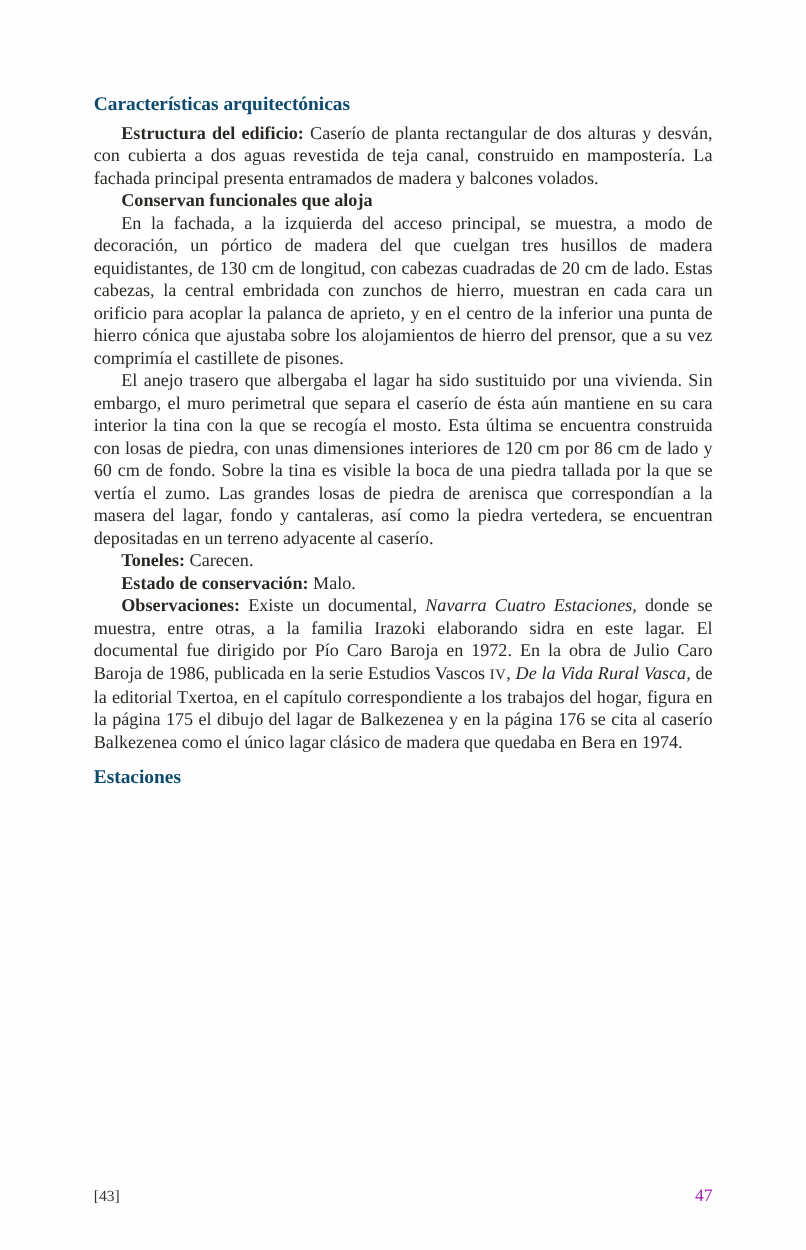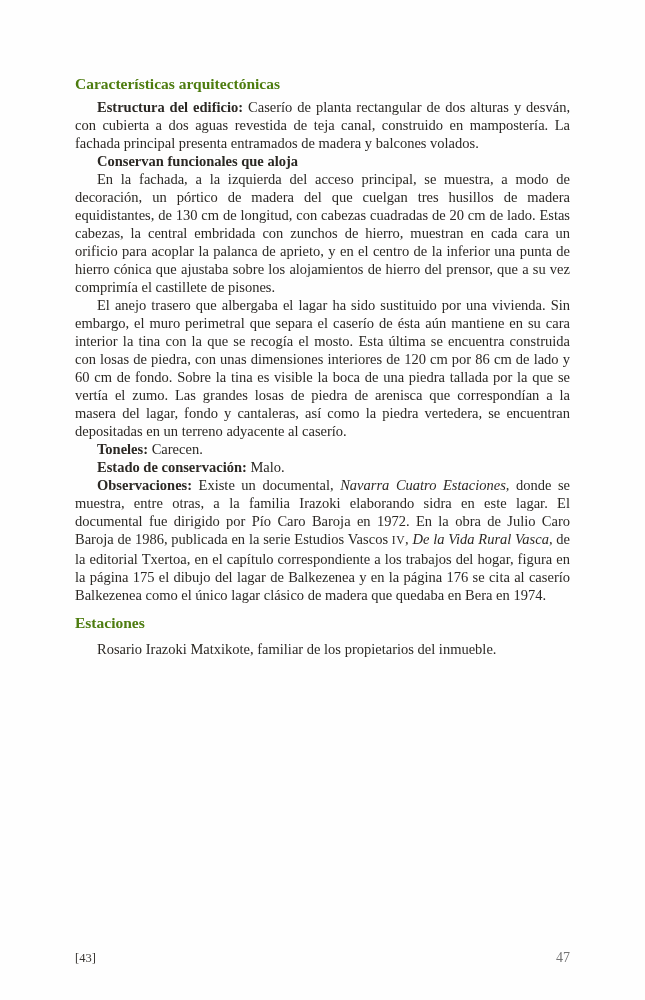--- a/index.html
+++ b/index.html
@@ -39,21 +39,21 @@
     position: absolute;
     top: 74px;
     left: 75px;
     width: 495px;
   }
   .section-heading {
     font-size: 15.5px;
     font-weight: bold;
     line-height: 20px;
     margin: 0 0 4px 0;
-    color: #4d7c0f;
+    color: #0c4a6e;
   }
   .content p {
     margin: 0;
     font-size: 14.5px;
     line-height: 18px;
     text-align: justify;
     text-indent: 22px;
     hyphens: auto;
     -webkit-hyphens: auto;
   }
@@ -83,21 +83,21 @@
     display: flex;
     justify-content: space-between;
     align-items: baseline;
   }
   .footer-mark {
     font-size: 12.5px;
     color: #35322e;
   }
   .page-number {
     font-size: 14px;
-    color: #737373;
+    color: #a21caf;
     font-family: Liberation Serif, serif;
   }
 </style>
 </head>
 <body>
 
 <div class="page">
 
 
   <div class="content">
@@ -114,21 +114,20 @@
 
 
     <p><b class="lbl">Toneles:</b><span> Carecen.</span></p>
 
     <p><b class="lbl">Estado de conservación:</b><span> Malo.</span></p>
 
     <p><b class="lbl">Observaciones:</b><span> Existe un documental, </span><i class="ital">Navarra Cuatro Estaciones,</i><span> donde se muestra, entre otras, a la familia Irazoki elaborando sidra en este lagar. El documental fue dirigido por Pío Caro Baroja en 1972. En la obra de Julio Caro Baroja de 1986, publicada en la serie Estudios Vascos </span><span class="smallcaps">IV</span><span>, </span><i class="ital">De la Vida Rural Vasca,</i><span> de la editorial Txertoa, en el capítulo correspondiente a los trabajos del hogar, figura en la página 175 el dibujo del lagar de Balkezenea y en la página 176 se cita al caserío Balkezenea como el único lagar clásico de madera que quedaba en Bera en 1974.</span></p>
 
     <div class="section-heading informantes-heading">Estaciones</div>
 
-    <p class="informant-line">Rosario Irazoki Matxikote, familiar de los propietarios del inmueble.</p>
 
   </div>
 
   <div class="footer">
     <span class="footer-mark">[43]</span>
     <span class="page-number">47</span>
   </div>
 
 </div>
 

